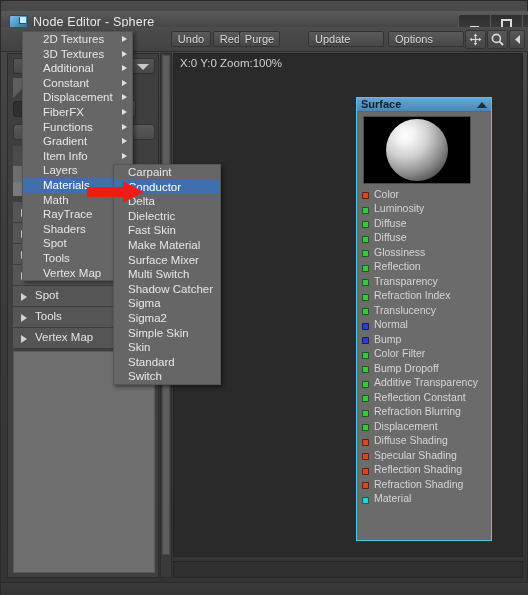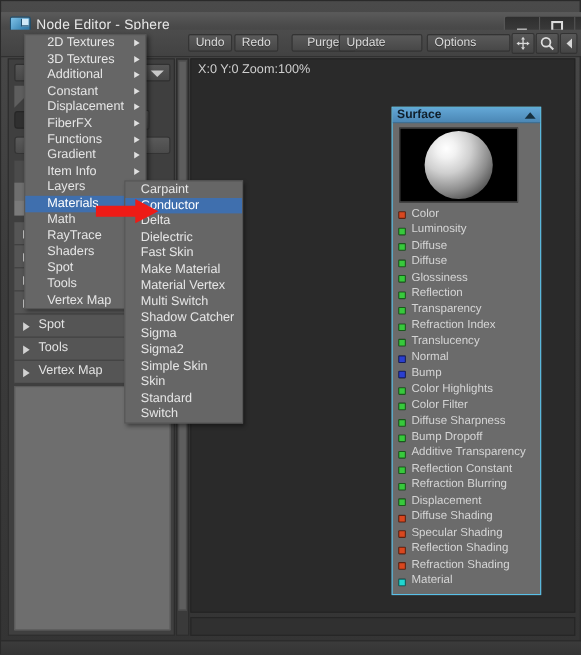--- a/index.html
+++ b/index.html
@@ -158,21 +158,21 @@
         <svg width="12" height="11" viewBox="0 0 12 11">
             <path d="M2 1 L10 9 M10 1 L2 9" stroke="#dcdcdc" stroke-width="2" fill="none"></path>
           </svg>
       </div>
     </div>
   </div>
 
   <div class="toolbar">
     <div class="tb-btn" style="left:170px;width:40px;">Undo</div>
     <div class="tb-btn" style="left:212px;width:40px;">Redo</div>
-    <div class="tb-btn" style="left:264px;width:58px;">Purge</div>
+    <div class="tb-btn" style="left:238px;width:41px;">Purge</div>
     <div class="tb-btn tb-wide" style="left:307px;width:76px;">Update</div>
     <div class="tb-btn tb-wide" style="left:387px;width:76px;">Options</div>
 
     <div class="icon-btn" style="left:464px;">
       <svg width="13" height="13" viewBox="0 0 13 13">
         <path d="M6.5 0.5 L8.3 3 H4.7 Z M6.5 12.5 L4.7 10 H8.3 Z M0.5 6.5 L3 4.7 V8.3 Z M12.5 6.5 L10 8.3 V4.7 Z" fill="#d8d8d8"></path>
         <rect x="5.9" y="2.6" width="1.2" height="7.8" fill="#d8d8d8"></rect>
         <rect x="2.6" y="5.9" width="7.8" height="1.2" fill="#d8d8d8"></rect>
       </svg>
     </div>
@@ -292,29 +292,21 @@
         <div class="port">
           <div class="dot" style="background: rgb(42, 63, 208);"></div>
           <div class="plbl">Normal</div>
         </div>
         <div class="port">
           <div class="dot" style="background: rgb(42, 63, 208);"></div>
           <div class="plbl">Bump</div>
         </div>
         <div class="port">
           <div class="dot" style="background: rgb(55, 201, 60);"></div>
-          <div class="plbl">Color Highlights</div>
-        </div>
-        <div class="port">
-          <div class="dot" style="background: rgb(55, 201, 60);"></div>
           <div class="plbl">Color Filter</div>
-        </div>
-        <div class="port">
-          <div class="dot" style="background: rgb(55, 201, 60);"></div>
-          <div class="plbl">Diffuse Sharpness</div>
         </div>
         <div class="port">
           <div class="dot" style="background: rgb(55, 201, 60);"></div>
           <div class="plbl">Bump Dropoff</div>
         </div>
         <div class="port">
           <div class="dot" style="background: rgb(55, 201, 60);"></div>
           <div class="plbl">Additive Transparency</div>
         </div>
         <div class="port">
@@ -371,21 +363,21 @@
       <div class="mrow"><span>Tools</span><div class="sub"></div></div>
       <div class="mrow"><span>Vertex Map</span><div class="sub"></div></div>
     </div>
   <div class="menu menu2">
       <div class="mrow"><span>Carpaint</span></div>
       <div class="mrow sel"><span>Conductor</span></div>
       <div class="mrow"><span>Delta</span></div>
       <div class="mrow"><span>Dielectric</span></div>
       <div class="mrow"><span>Fast Skin</span></div>
       <div class="mrow"><span>Make Material</span></div>
-      <div class="mrow"><span>Material Vertex</span></div>
+      <div class="mrow"><span>Surface Mixer</span></div>
       <div class="mrow"><span>Multi Switch</span></div>
       <div class="mrow"><span>Shadow Catcher</span></div>
       <div class="mrow"><span>Sigma</span></div>
       <div class="mrow"><span>Sigma2</span></div>
       <div class="mrow"><span>Simple Skin</span></div>
       <div class="mrow"><span>Skin</span></div>
       <div class="mrow"><span>Standard</span></div>
       <div class="mrow"><span>Switch</span></div>
     </div>
 

